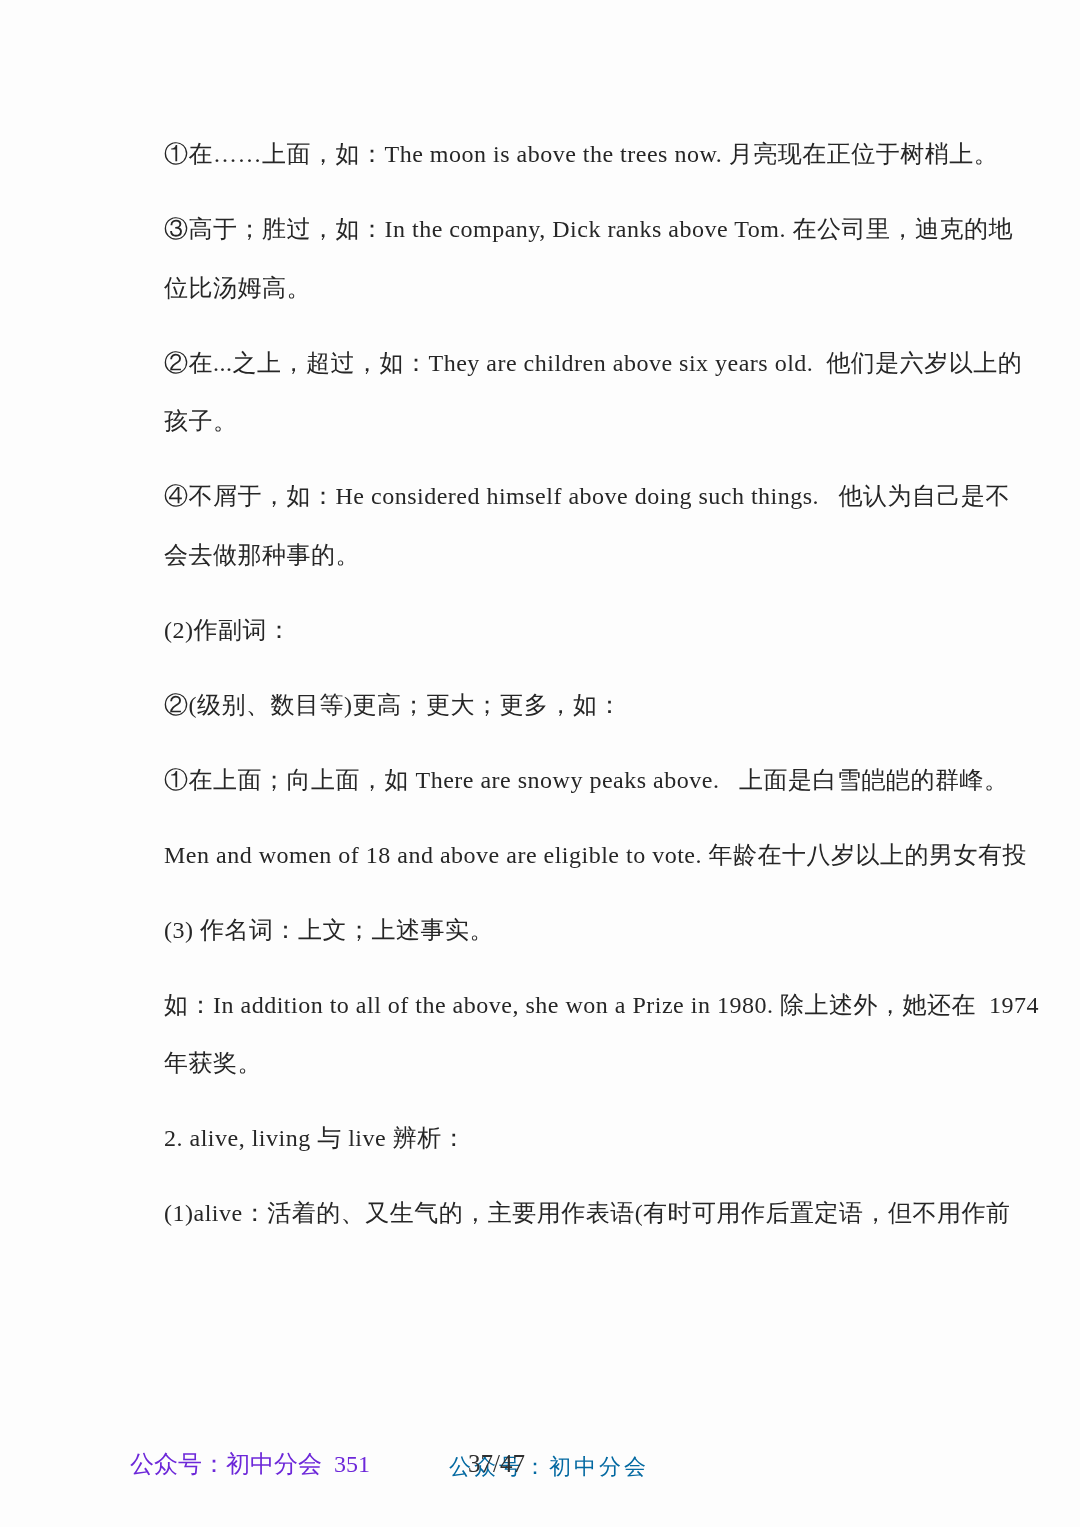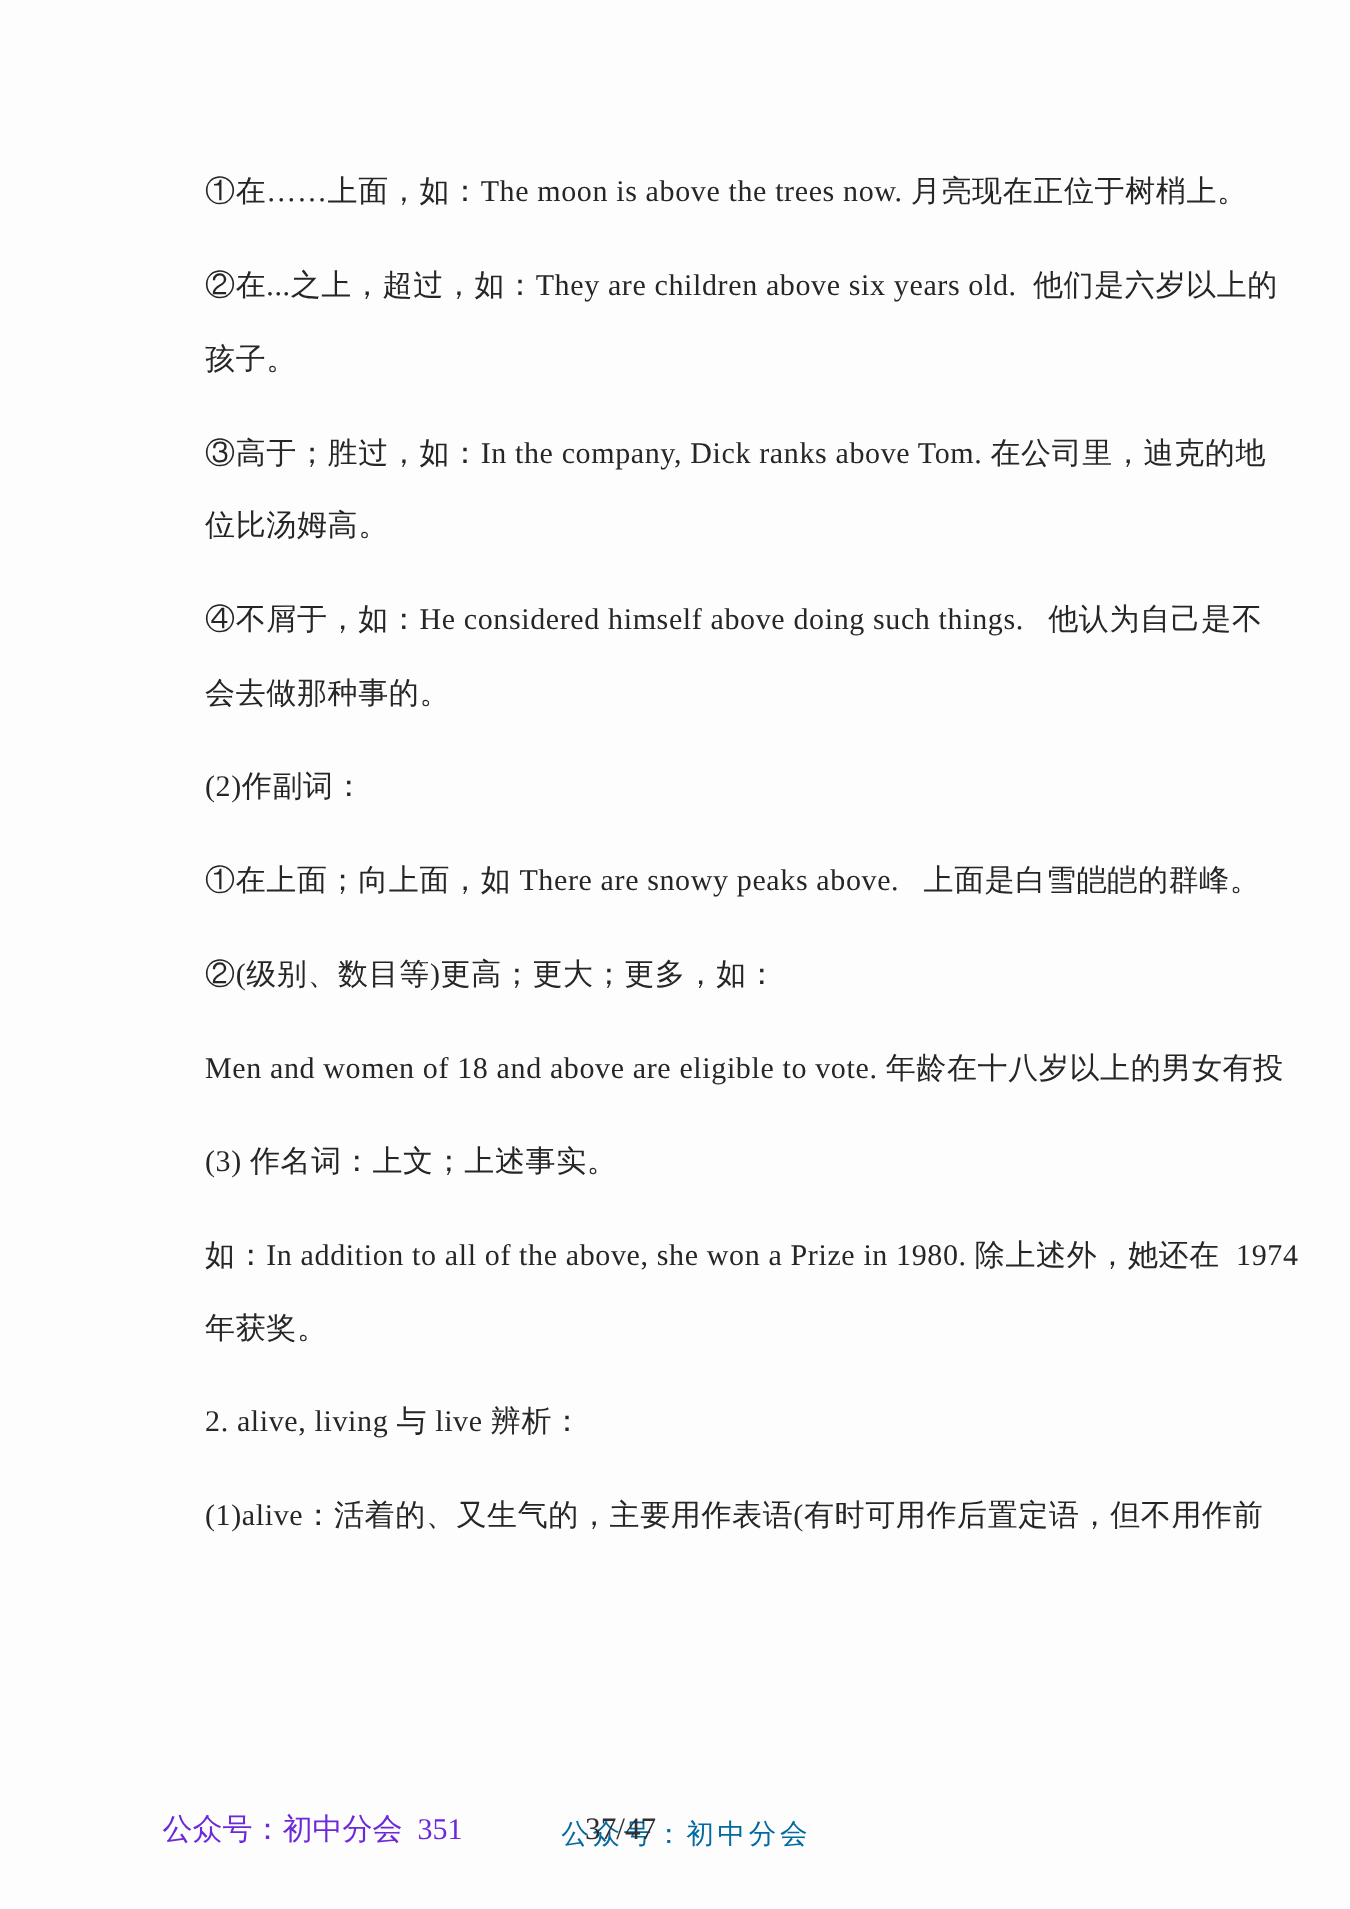--- a/index.html
+++ b/index.html
@@ -64,39 +64,39 @@
   }
 </style>
 </head>
 <body>
 
 <div class="doc">
   <p>
     <span class="line">①在……上面，如：The moon is above the trees now. 月亮现在正位于树梢上。</span>
   </p>
   <p>
+    <span class="line">③高于；胜过，如：In the company, Dick ranks above Tom. 在公司里，迪克的地</span>
+    <span class="line">位比汤姆高。</span>
+  </p>
+  <p>
     <span class="line">②在...之上，超过，如：They are children above six years old.  他们是六岁以上的</span>
     <span class="line">孩子。</span>
-  </p>
-  <p>
-    <span class="line">③高于；胜过，如：In the company, Dick ranks above Tom. 在公司里，迪克的地</span>
-    <span class="line">位比汤姆高。</span>
   </p>
   <p>
     <span class="line">④不屑于，如：He considered himself above doing such things.   他认为自己是不</span>
     <span class="line">会去做那种事的。</span>
   </p>
   <p>
     <span class="line">(2)作副词：</span>
   </p>
   <p>
-    <span class="line">①在上面；向上面，如 There are snowy peaks above.   上面是白雪皑皑的群峰。</span>
+    <span class="line">②(级别、数目等)更高；更大；更多，如：</span>
   </p>
   <p>
-    <span class="line">②(级别、数目等)更高；更大；更多，如：</span>
+    <span class="line">①在上面；向上面，如 There are snowy peaks above.   上面是白雪皑皑的群峰。</span>
   </p>
   <p>
     <span class="line">Men and women of 18 and above are eligible to vote. 年龄在十八岁以上的男女有投</span>
   </p>
   <p>
     <span class="line">(3) 作名词：上文；上述事实。</span>
   </p>
   <p>
     <span class="line">如：In addition to all of the above, she won a Prize in 1980. 除上述外，她还在  1974</span>
     <span class="line">年获奖。</span>

